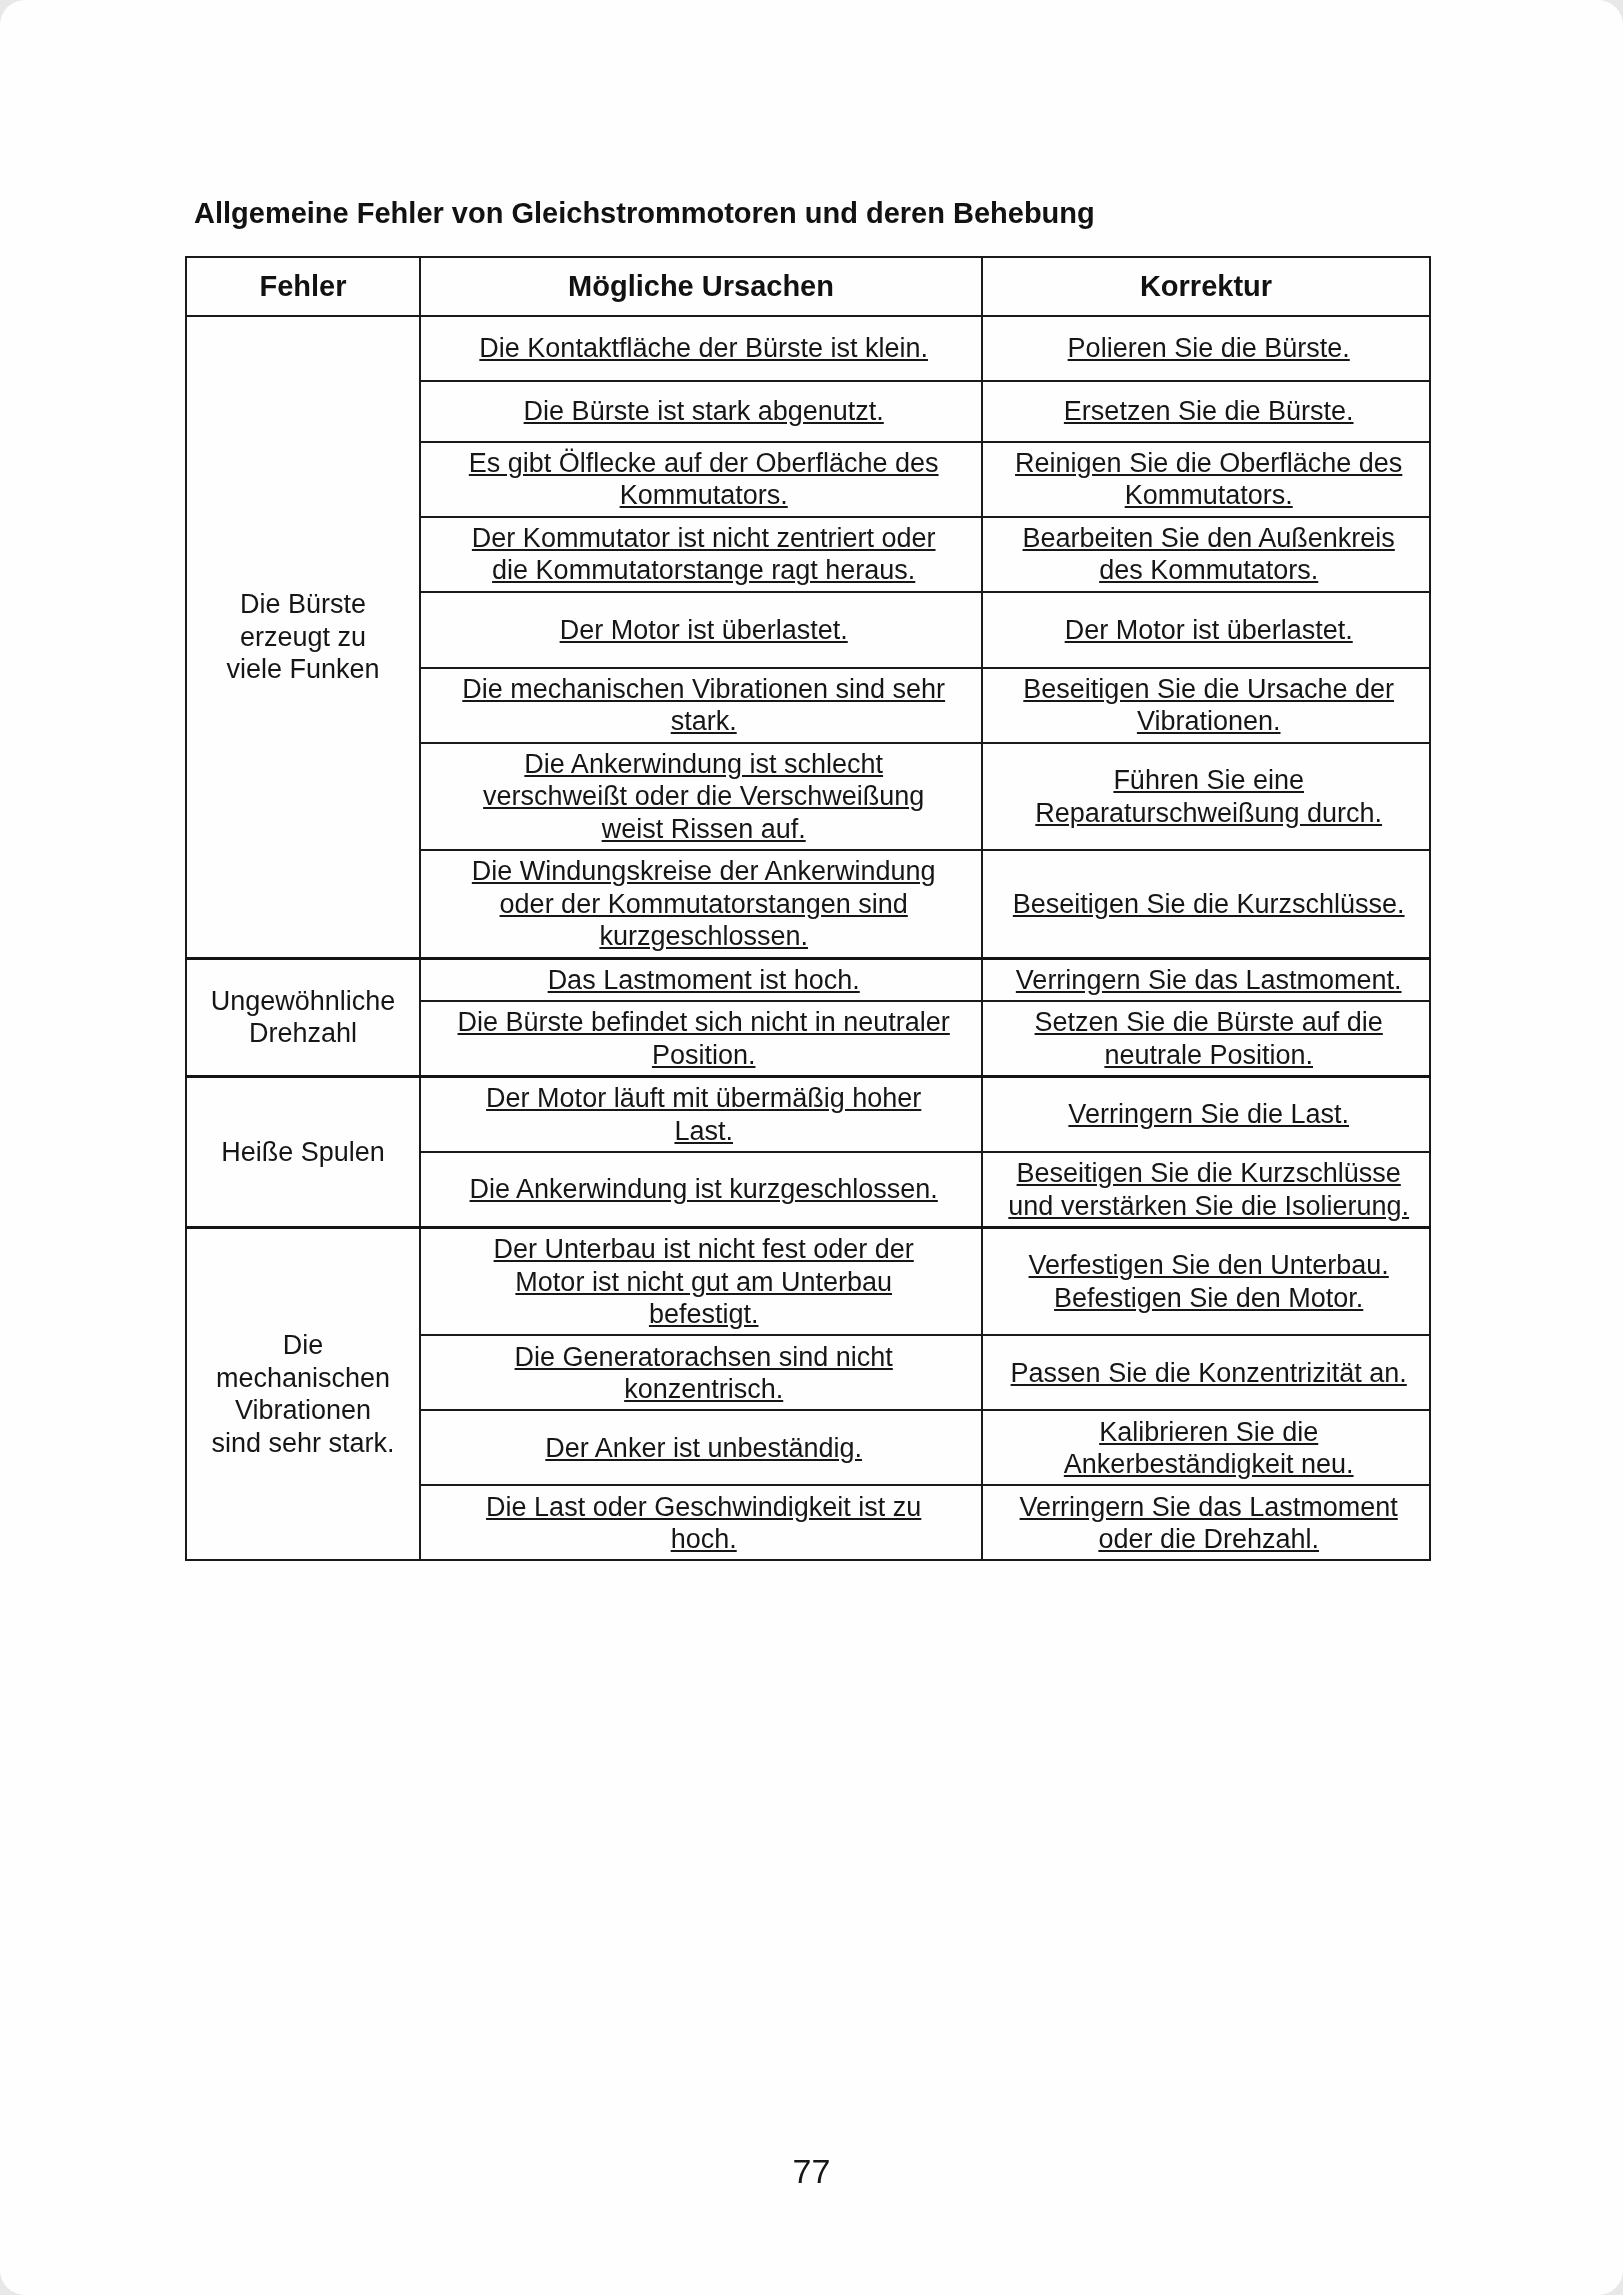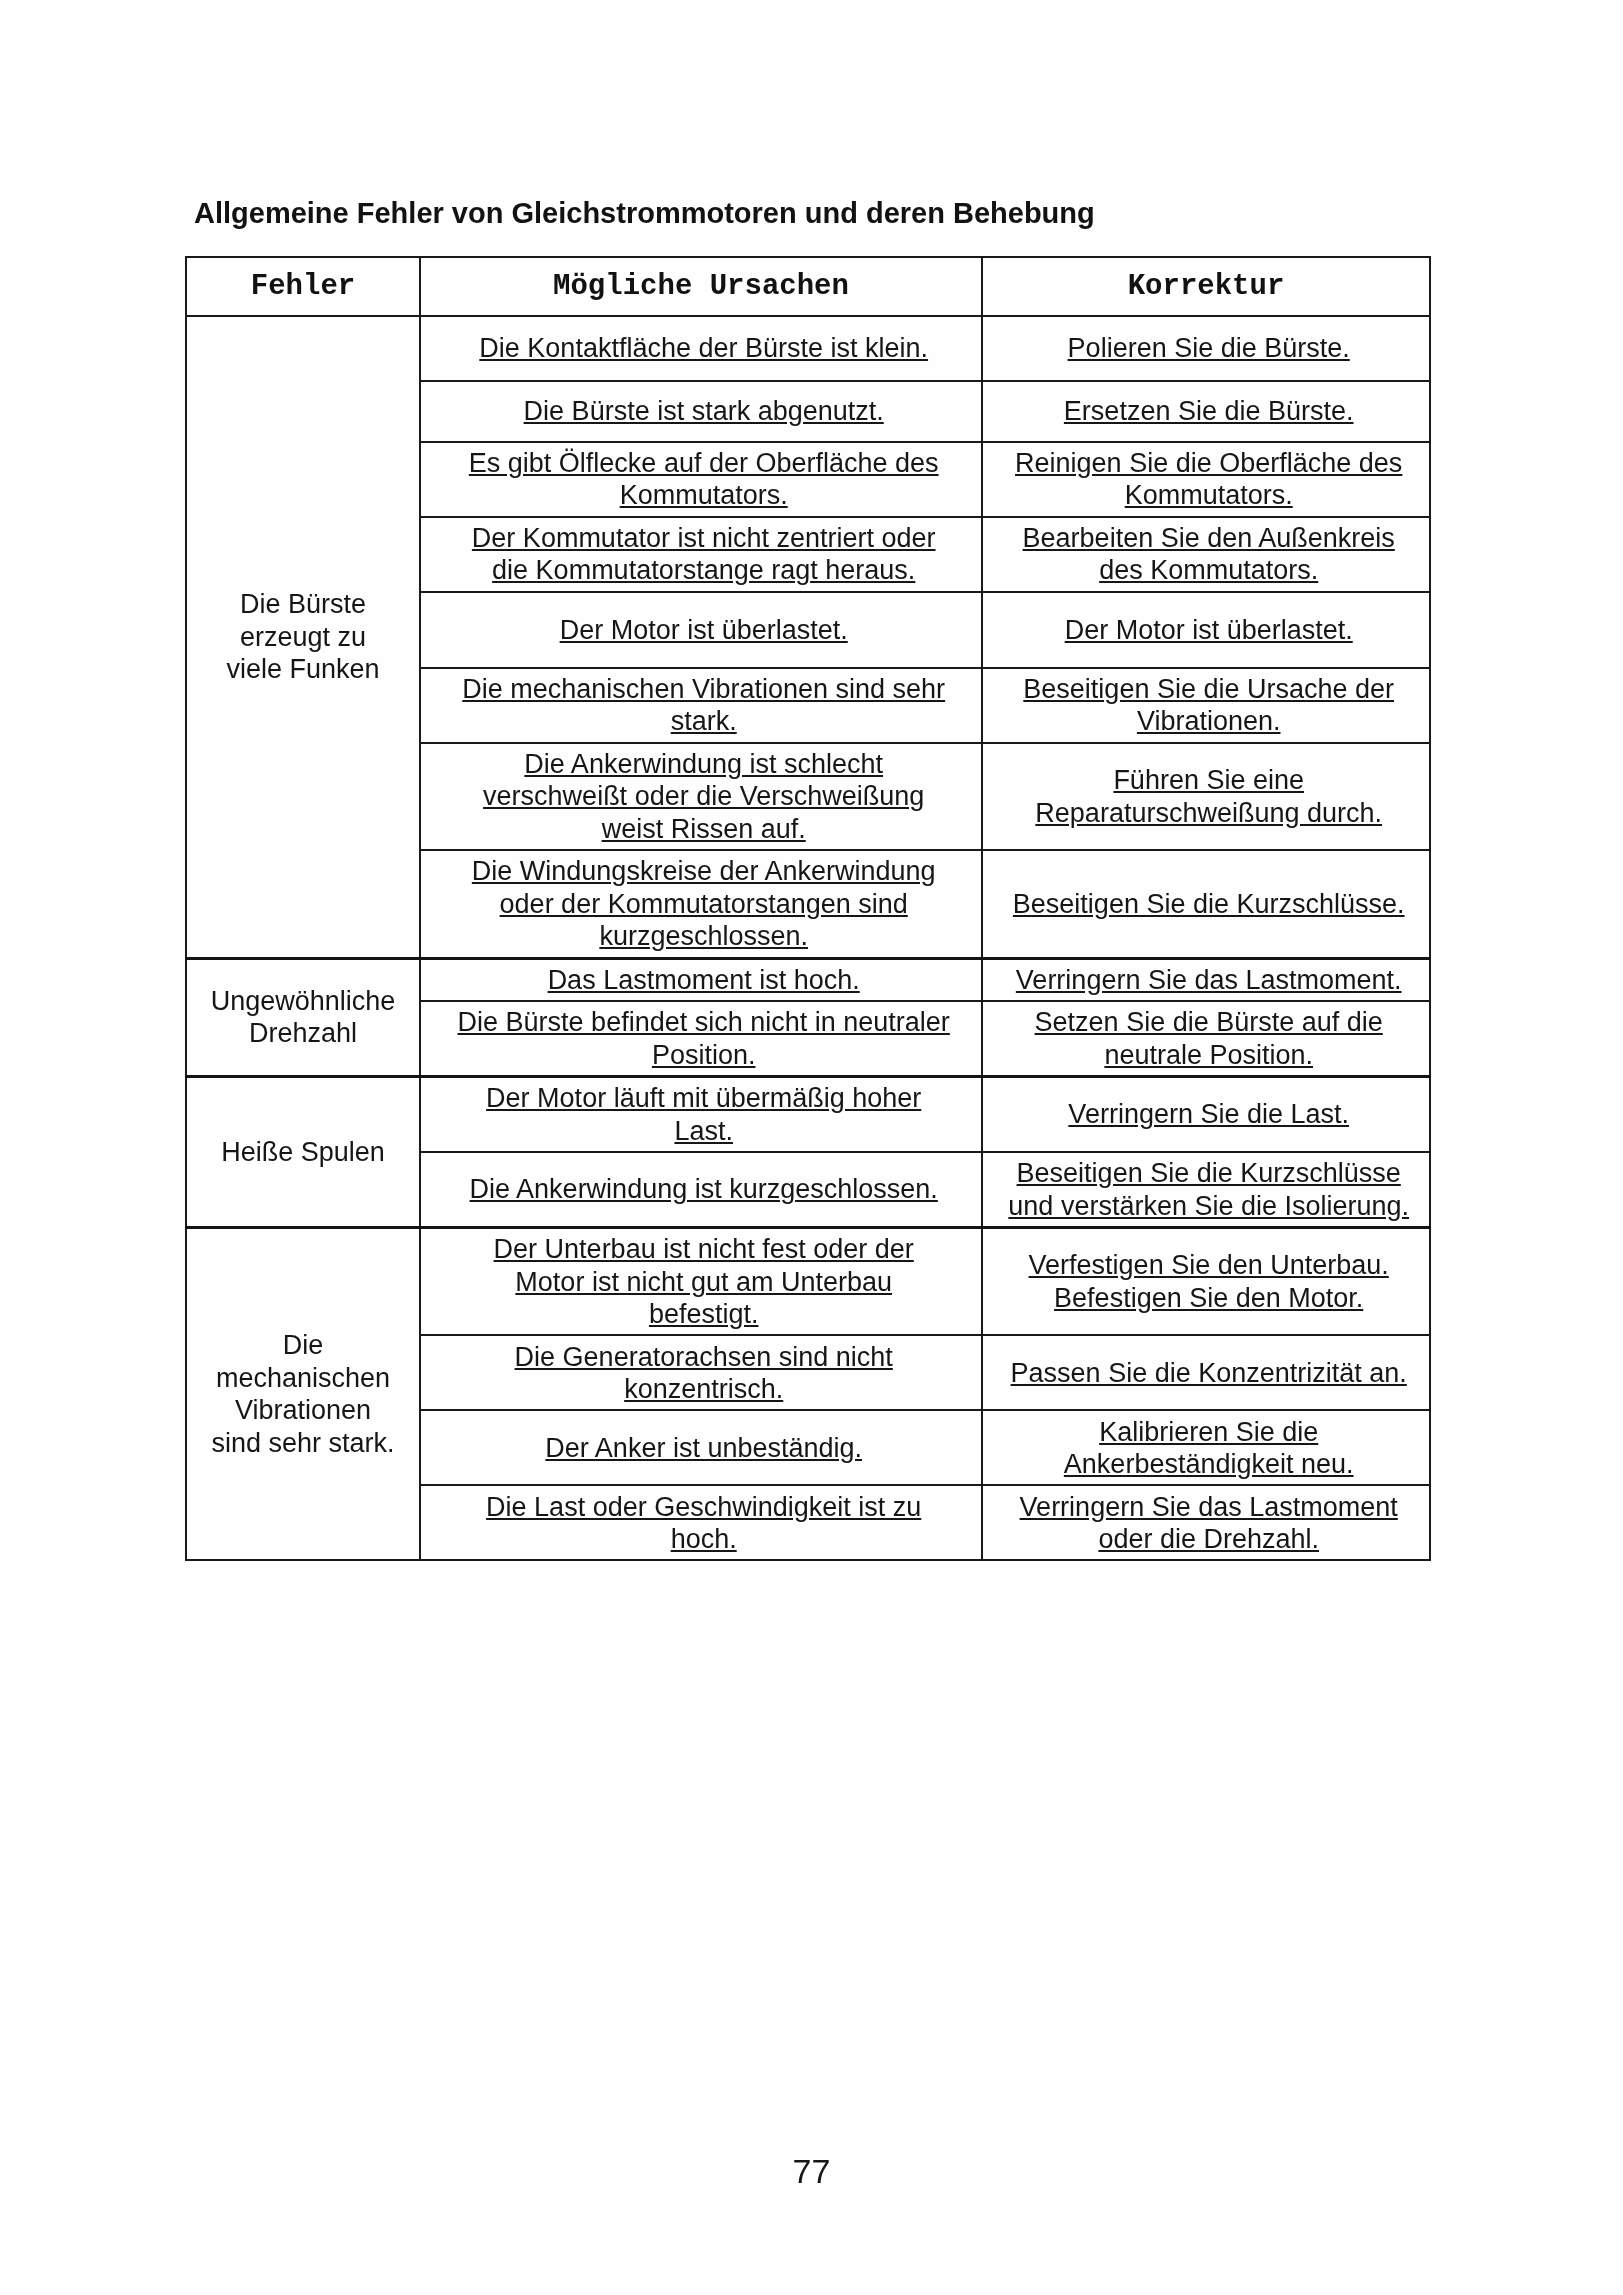--- a/index.html
+++ b/index.html
@@ -4,20 +4,21 @@
 <style>
   html, body { margin: 0; padding: 0; background: #e8e8e8; }
   .page {
     position: relative;
     width: 1623px;
     height: 2295px;
     background: #fefefe;
     font-family: "Liberation Sans", sans-serif;
     color: #161616;
     overflow: hidden;
+    border-radius: 25px;
   }
   .doc-title {
     position: absolute;
     left: 194px;
     top: 197px;
     font-size: 29px;
     font-weight: bold;
     line-height: 1.15;
     white-space: nowrap;
     color: #121212;
@@ -38,21 +39,20 @@
     overflow: hidden;
   }
   table.fault-table { border: 2.7px solid #141414; }
   th.col-header {
     height: 55px;
     font-size: 29px;
     font-weight: bold;
     text-align: center;
     border-bottom: 3.4px solid #141414;
     color: #121212;
-    font-family: Liberation Mono, monospace;
   }
   td {
     font-size: 27px;
     line-height: 1.2;
     white-space: pre-line;
   }
   td.fault {
     text-align: center;
     padding: 4.1px 9.5px;
   }

